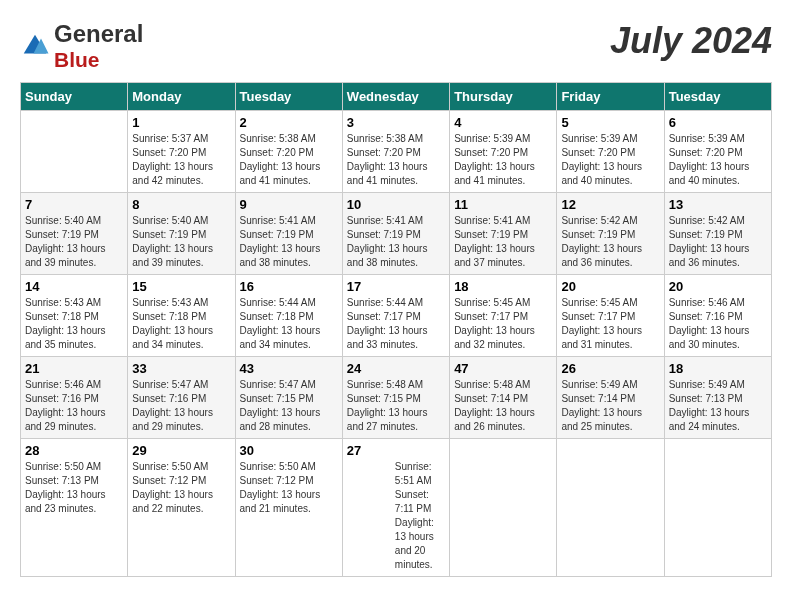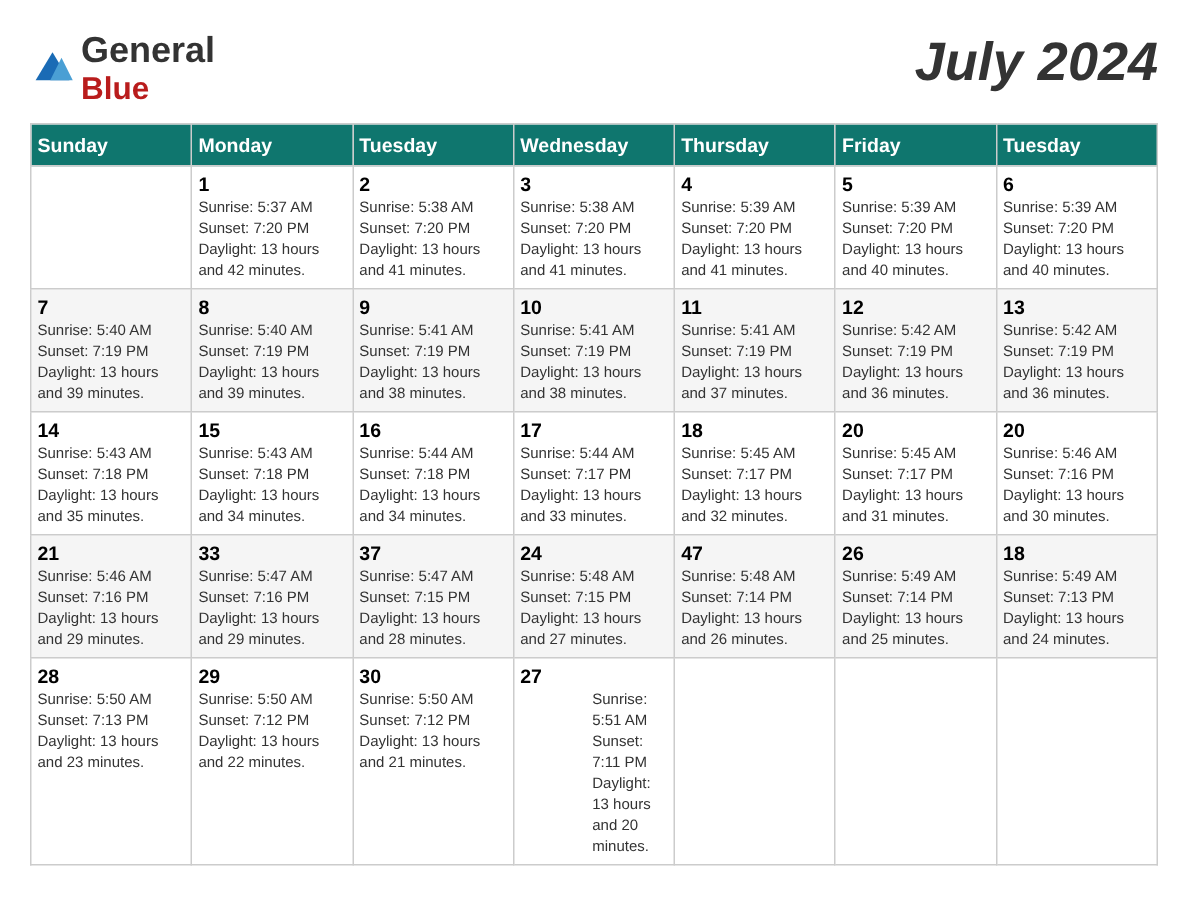--- a/index.html
+++ b/index.html
@@ -277,21 +277,21 @@
 and 29 minutes.</div>
         </td>
         <td>
           <span class="day-num">33</span>
           <div class="day-info" style="white-space: pre-line;">Sunrise: 5:47 AM
 Sunset: 7:16 PM
 Daylight: 13 hours
 and 29 minutes.</div>
         </td>
         <td>
-          <span class="day-num">37</span>
+          <span class="day-num">43</span>
           <div class="day-info" style="white-space: pre-line;">Sunrise: 5:47 AM
 Sunset: 7:15 PM
 Daylight: 13 hours
 and 28 minutes.</div>
         </td>
         <td>
           <span class="day-num">24</span>
           <div class="day-info" style="white-space: pre-line;">Sunrise: 5:48 AM
 Sunset: 7:15 PM
 Daylight: 13 hours

